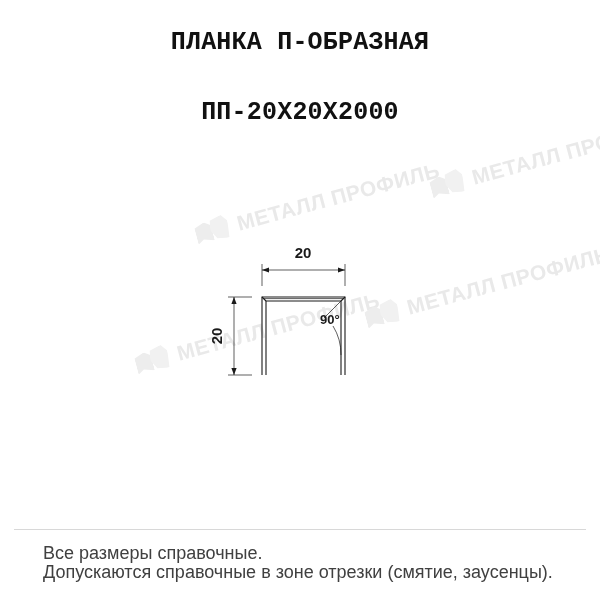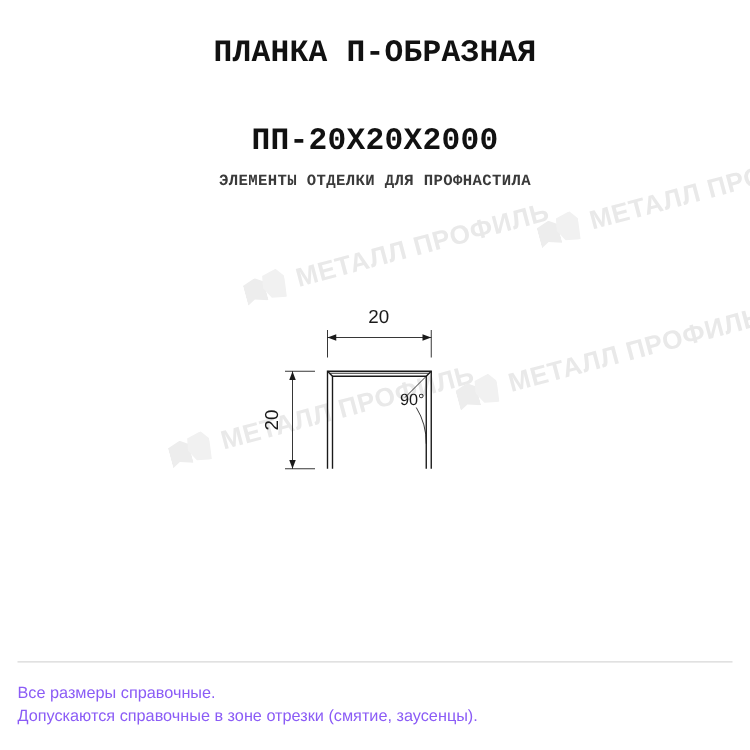--- a/index.html
+++ b/index.html
@@ -98,52 +98,53 @@
   .wm-3 { left: 136px; top: 352px; }
   .wm-4 { left: 366px; top: 306px; }
 
   
   .drawing {
     position: absolute;
     left: 0;
     top: 240px;
     width: 556px;
     height: 180px;
+    font-weight: bold;
   }
   .drawing svg {
     display: block;
   }
 
   
   .footer {
     position: absolute;
     left: 14px;
     right: 14px;
     bottom: 18px;
   }
   .footer-rule {
     height: 1px;
     background: #d8d8d8;
     margin-bottom: 14px;
   }
   .footer-line {
-    font-size: 13px;
-    color: #8b5cf6;
+    font-size: 18px;
+    color: #404040;
     line-height: 19px;
+    margin-left: 29px;
   }
 </style>
 </head>
 <body>
 
 <div class="page">
 
   <div class="header">
     <div class="title-1">ПЛАНКА П-ОБРАЗНАЯ</div>
     <div class="title-2">ПП-20Х20Х2000</div>
-    <div class="subtitle">ЭЛЕМЕНТЫ ОТДЕЛКИ ДЛЯ ПРОФНАСТИЛА</div>
   </div>
 
   <div class="watermark wm-1">
     <span class="wm-mark"></span>
     <span class="wm-text">МЕТАЛЛ ПРОФИЛЬ</span>
   </div>
   <div class="watermark wm-2">
     <span class="wm-mark"></span>
     <span class="wm-text">МЕТАЛЛ ПРОФИЛЬ</span>
   </div>

